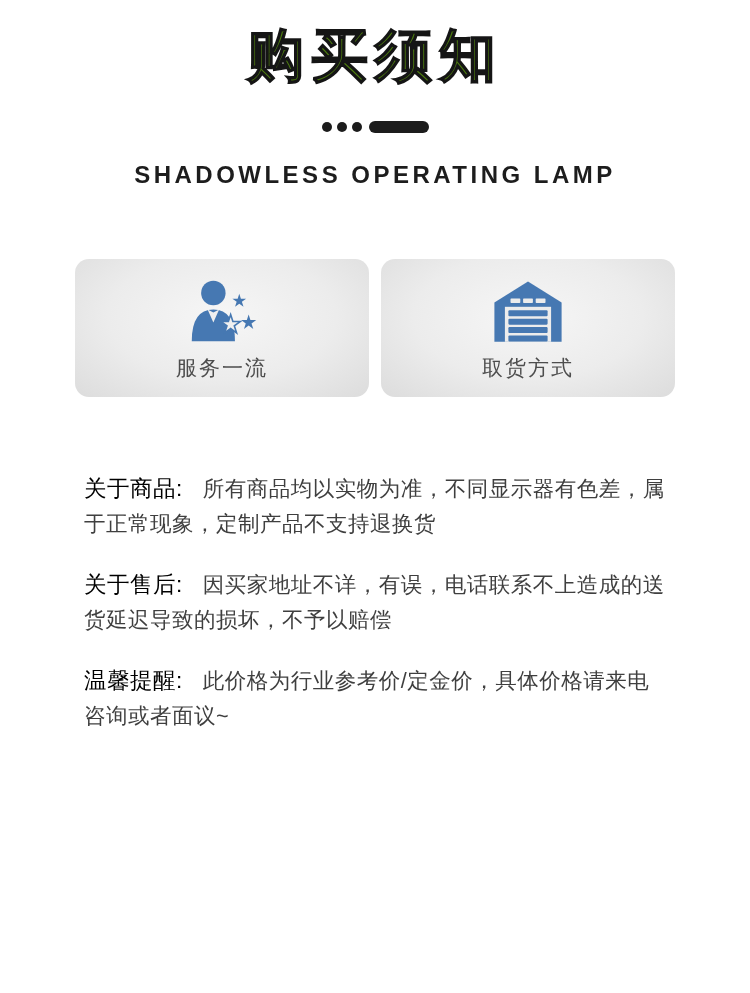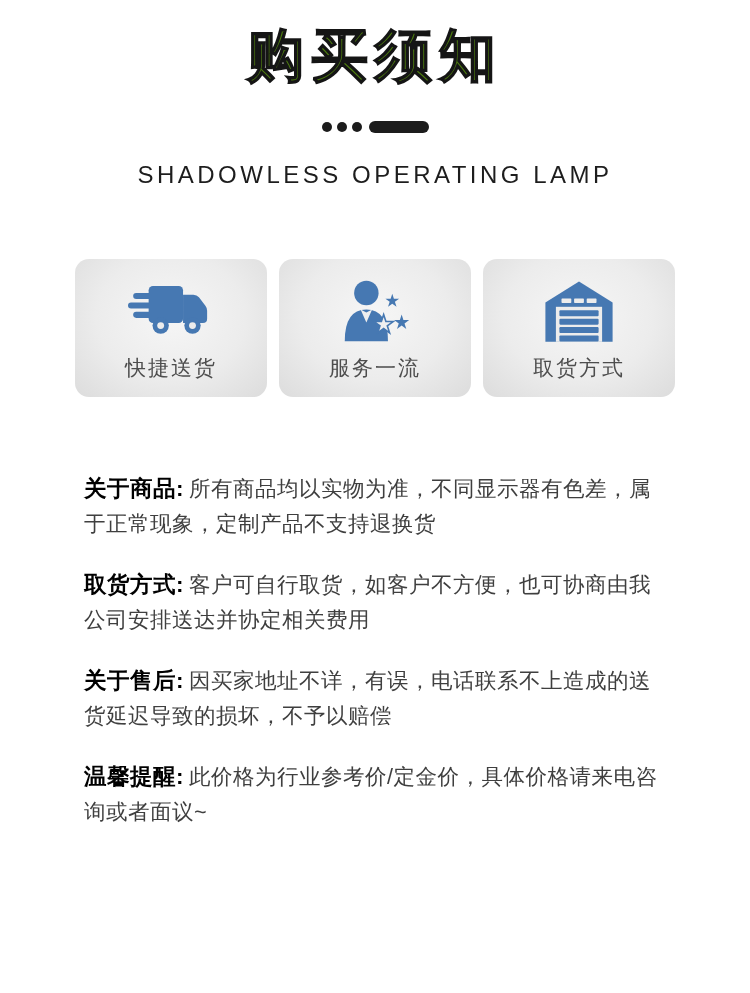--- a/index.html
+++ b/index.html
@@ -39,21 +39,21 @@
   }
   .divider .bar {
     width: 60px; height: 12px;
     border-radius: 7px;
     background: #1c1c1c;
     margin-left: 2px;
   }
   .subtitle {
     margin-top: 28px;
     font-size: 24px;
-    font-weight: 400;
+    font-weight: 700;
     color: #1d1d1d;
     letter-spacing: 3.5px;
   }
   
   .features {
     margin-top: 70px;
     padding: 0 75px;
     display: flex;
     gap: 12px;
   }
@@ -89,58 +89,42 @@
   .notice {
     font-size: 21.5px;
     line-height: 35px;
     color: #3f3f3f;
     margin-bottom: 25px;
     letter-spacing: 0.5px;
   }
   .notice .notice-label {
     color: #000000;
     font-size: 22.5px;
-    font-weight: 700;
-    margin-right: 5px;
+    font-weight: 400;
+    margin-right: 20px;
   }
 </style>
 </head>
 <body>
 
 <div class="page">
 
   <div class="header">
     <div class="page-title">购买须知</div>
     <div class="divider">
       <span class="dot"></span>
       <span class="dot"></span>
       <span class="dot"></span>
       <span class="bar"></span>
     </div>
     <div class="subtitle">SHADOWLESS OPERATING LAMP</div>
   </div>
 
   <div class="features">
 
-    <div class="feature-card">
-      <div class="feature-icon">
-        <svg width="86" height="60" viewBox="0 0 100 64" fill="#4678b2" xmlns="http://www.w3.org/2000/svg">
-          <rect x="6" y="11" width="24" height="7" rx="3.5"></rect>
-          <rect x="0" y="22" width="28" height="7" rx="3.5"></rect>
-          <rect x="6" y="33" width="24" height="7" rx="3.5"></rect>
-          <rect x="24" y="3" width="40" height="43" rx="5"></rect>
-          <path d="M64 13 h12 q4 0 6.5 3 l7.5 10 q2 2.6 2 5.6 V41 q0 5 -5 5 H64 Z"></path>
-          <circle cx="38" cy="49" r="9.5"></circle>
-          <circle cx="38" cy="49" r="4" fill="#ececec"></circle>
-          <circle cx="75" cy="49" r="9.5"></circle>
-          <circle cx="75" cy="49" r="4" fill="#ececec"></circle>
-        </svg>
-      </div>
-      <div class="feature-label">快捷送货</div>
-    </div>
 
     <div class="feature-card">
       <div class="feature-icon">
         <svg width="72" height="64" viewBox="0 0 100 88" fill="#4678b2" xmlns="http://www.w3.org/2000/svg">
           <circle cx="38" cy="19" r="17"></circle>
           <path d="M8 86 q0 -44 30 -44 q30 0 30 44 Z"></path>
           <path d="M30 42 l8 4 8 -4 -8 18 Z" fill="#efefef"></path>
           <path d="M0,-1 L0.224,-0.309 0.951,-0.309 0.363,0.118 0.588,0.809 0,0.382 -0.588,0.809 -0.363,0.118 -0.951,-0.309 -0.224,-0.309 Z" transform="translate(74,30) scale(10)"></path>
           <path d="M0,-1 L0.224,-0.309 0.951,-0.309 0.363,0.118 0.588,0.809 0,0.382 -0.588,0.809 -0.363,0.118 -0.951,-0.309 -0.224,-0.309 Z" transform="translate(62,63) scale(14)" fill="#f0f0f0" stroke="#4678b2" stroke-width="0.16"></path>
           <path d="M0,-1 L0.224,-0.309 0.951,-0.309 0.363,0.118 0.588,0.809 0,0.382 -0.588,0.809 -0.363,0.118 -0.951,-0.309 -0.224,-0.309 Z" transform="translate(87,60) scale(11)"></path>
@@ -164,18 +148,17 @@
           <rect x="61" y="26" width="14" height="6.5" rx="1" fill="#ececec"></rect>
         </svg>
       </div>
       <div class="feature-label">取货方式</div>
     </div>
 
   </div>
 
   <div class="notices">
     <p class="notice"><span class="notice-label">关于商品:</span><span>所有商品均以实物为准，不同显示器有色差，属于正常现象，定制产品不支持退换货</span></p>
-    <p class="notice"><span class="notice-label">取货方式:</span><span>客户可自行取货，如客户不方便，也可协商由我公司安排送达并协定相关费用</span></p>
     <p class="notice"><span class="notice-label">关于售后:</span><span>因买家地址不详，有误，电话联系不上造成的送货延迟导致的损坏，不予以赔偿</span></p>
     <p class="notice"><span class="notice-label">温馨提醒:</span><span>此价格为行业参考价/定金价，具体价格请来电咨询或者面议~</span></p>
   </div>
 
 </div>
 
 </body></html>

